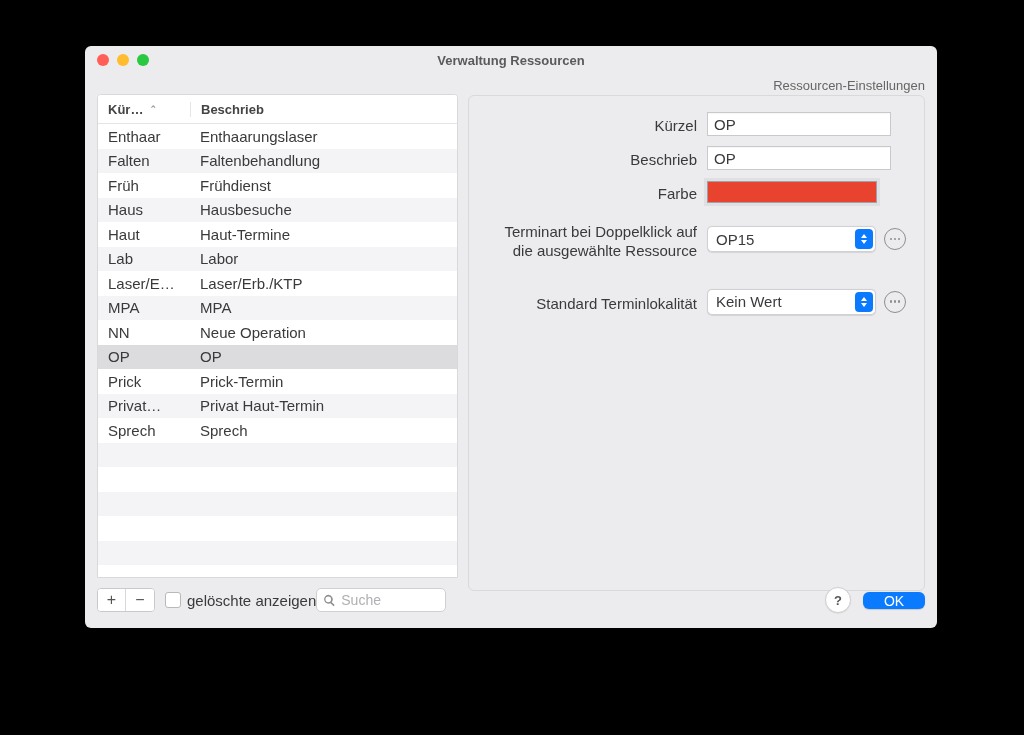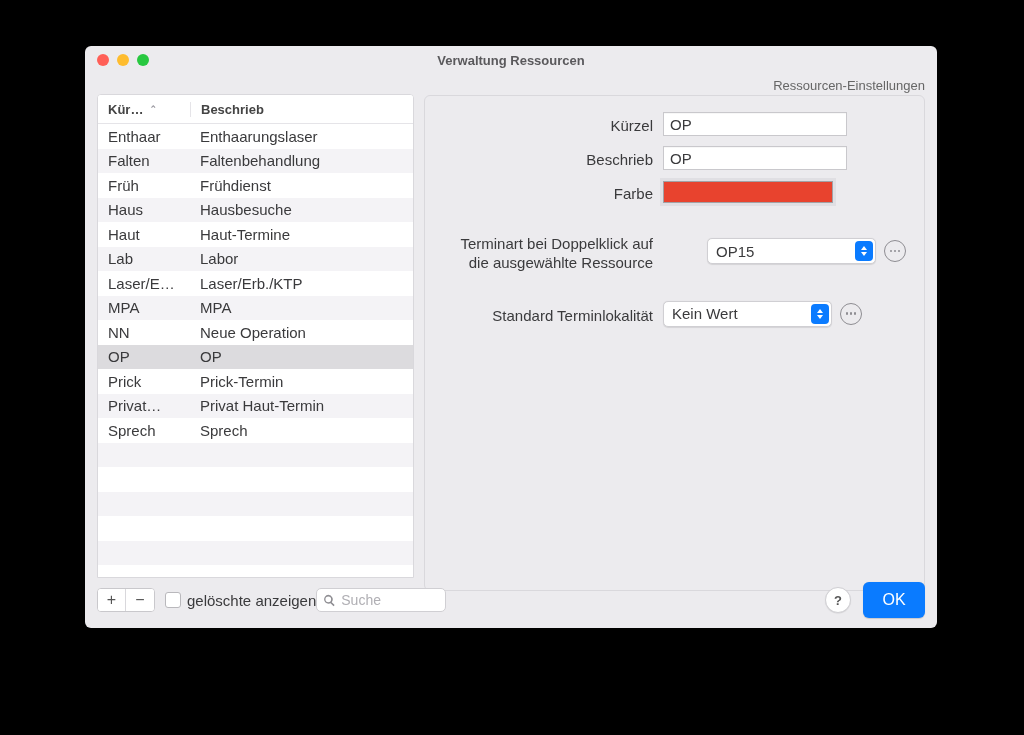--- a/index.html
+++ b/index.html
@@ -276,23 +276,23 @@
     font-weight: 600;
     color: #555;
     margin-right: 12px;
     box-shadow: 0 0.5px 1px rgba(0,0,0,0.1);
   }
   .ok {
     background: #0a7bff;
     color: #fff;
     border: none;
     border-radius: 6px;
-    height: 36px;
+    height: 17px;
     width: 62px;
-    font-size: 16px;
+    font-size: 14px;
     font-weight: 500;
     box-shadow: 0 0.5px 1px rgba(0,0,0,0.15);
   }
 </style>
 </head>
 <body>
 
 <div class="window">
   <div class="titlebar">
     <div class="traffic">
@@ -394,21 +394,21 @@
           </div>
         </div>
 
         <div class="form-row">
           <div class="label">Farbe</div>
           <div class="field">
             <div class="colorwell" style="background:#e8432e"></div>
           </div>
         </div>
 
-        <div class="form-row" style="margin-top:26px;gap:44px;">
+        <div class="form-row" style="margin-top:14px;">
           <div class="label">Terminart bei Doppelklick auf die ausgewählte Ressource</div>
           <div class="field">
             <div class="select">
               <span>OP15</span>
               <div class="arrows"></div>
             </div>
             <div class="dots">
                 <span></span>
                 <span></span>
                 <span></span>

